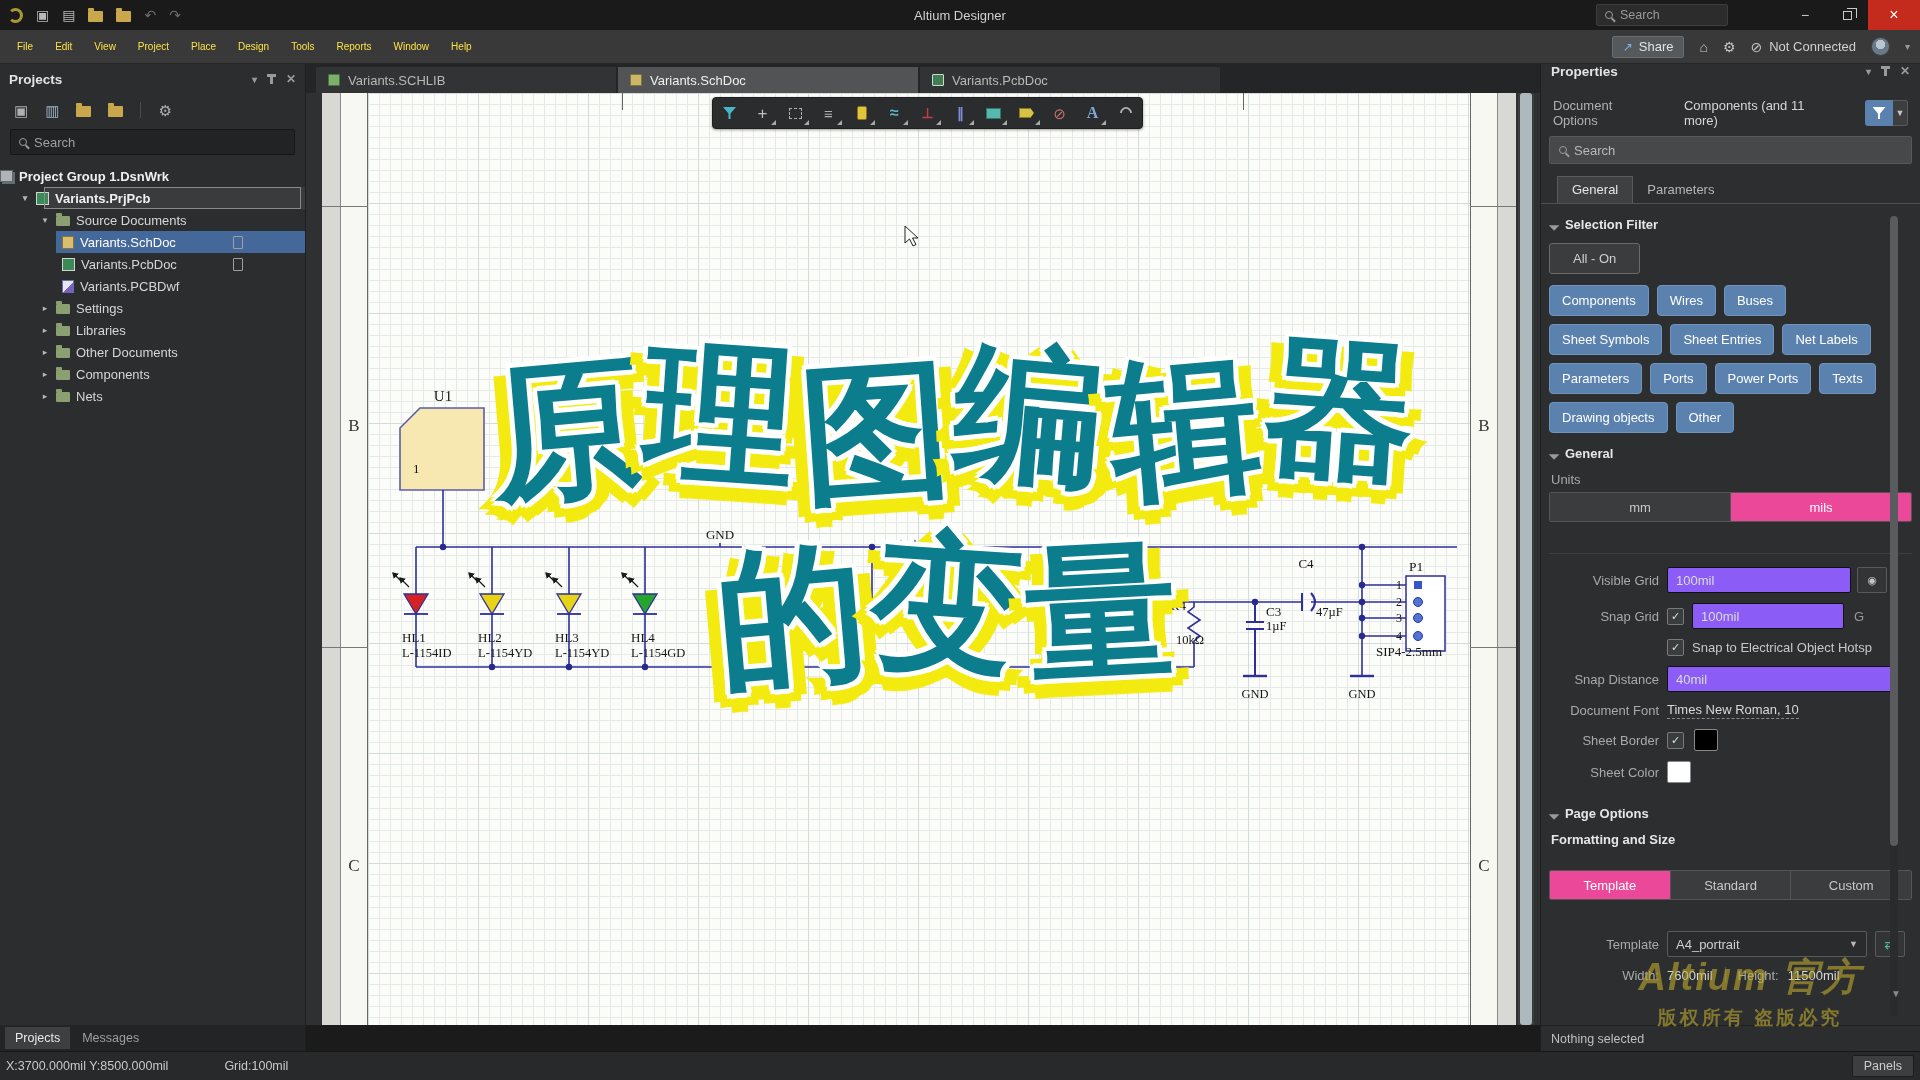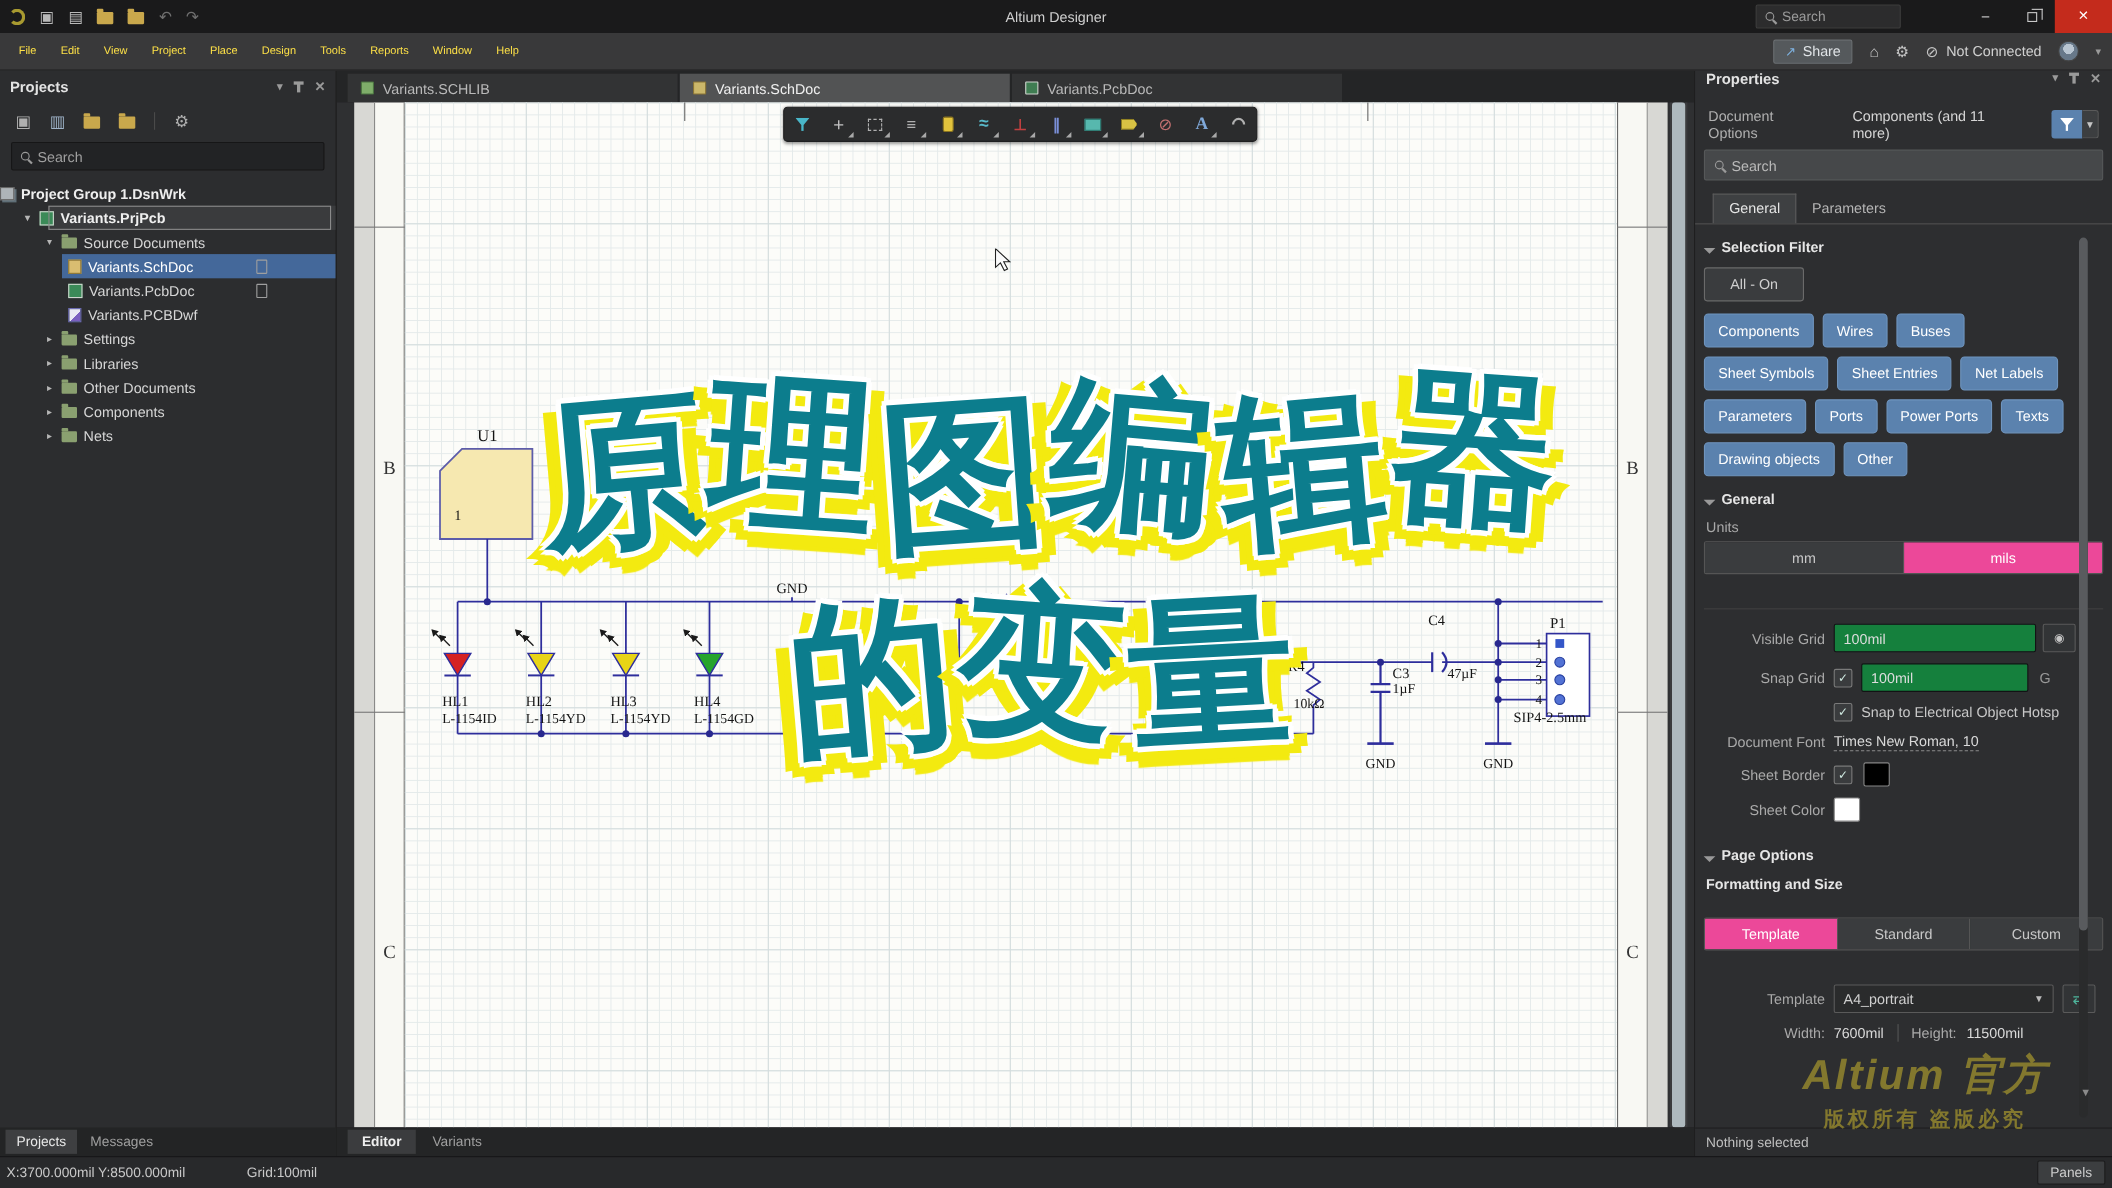--- a/index.html
+++ b/index.html
@@ -147,21 +147,21 @@
   .chips{padding:0 8px;display:flex;flex-wrap:wrap;gap:8px;width:360px}
   .chip{background:#5b82ae;color:#fff;font-size:13px;padding:7px 12px;border-radius:4px;border:1px solid #6f94bd}
   .glabel{padding-left:10px;color:#a9a9a9;font-size:13px;margin:2px 0 5px}
   .useg{margin:0 8px 31px;display:flex;height:30px;border:1px solid #555;border-radius:2px;overflow:hidden;font-size:13px}
   .useg>div{flex:1;display:flex;align-items:center;justify-content:center;background:#3a3c3e;color:#c8c8c8;border-right:1px solid #555}
   .useg>div:last-child{border-right:none}
   .useg>div.on{background:#ec4899;color:#fff}
   .hr{height:1px;background:#404041;margin:2px 8px 13px}
   .frow{display:flex;align-items:center;margin:0 8px 10px 0;font-size:13px}
   .flabel{width:118px;text-align:right;color:#a9a9a9;margin-right:8px;flex:none;white-space:nowrap}
-  .finput{height:26px;background:#15803d;border:1px solid #121214;border-radius:2px;color:#dcdcdc;display:flex;align-items:center;padding:0 8px}
+  .finput{height:26px;background:#8b5cf6;border:1px solid #121214;border-radius:2px;color:#dcdcdc;display:flex;align-items:center;padding:0 8px}
   .cb{width:17px;height:17px;background:#3a3c3e;border:1px solid #7a7a7a;border-radius:2px;color:#cfe9e1;font-size:11px;display:flex;align-items:center;justify-content:center;flex:none}
   .ebtn{width:30px;height:26px;background:#323436;border:1px solid #5a5a5a;border-radius:2px;margin-left:6px;display:flex;align-items:center;justify-content:center;color:#c5c5c5;font-size:11px}
   .gsuf{margin-left:10px;color:#999}
   .fontlink{color:#d9d9d9;border-bottom:1px dashed #8a8a8a;padding-bottom:1px}
   .sw{width:24px;height:22px;border:1px solid #888;border-radius:2px}
   .fmt-title{padding-left:10px;font-weight:bold;font-size:13px;color:#e6e6e6;margin:2px 0 23px}
   .fselect{width:200px;height:26px;background:#2a2b2c;border:1px solid #5a5a5a;border-radius:2px;color:#cfcfcf;display:flex;align-items:center;justify-content:space-between;padding:0 8px}
   .swapbtn{width:30px;height:26px;background:#323436;border:1px solid #5a5a5a;border-radius:2px;margin-left:8px;display:flex;align-items:center;justify-content:center;color:#4db39a;font-size:14px}
   .whval{color:#d9d9d9;margin-right:12px}
   .whsep{width:1px;height:16px;background:#555;margin-right:12px}
@@ -525,24 +525,20 @@
       <span class="och r2c">量</span>
     </div>
 
     <div class="cursor">
       <svg width="16" height="22" viewBox="0 0 16 22">
           <polygon points="1,0 1,17 5.5,13 9,20 12,18.5 8.5,12 14,12" fill="#fafafa" stroke="#222" stroke-width="1"></polygon>
         </svg>
     </div>
   </div>
 
-  <div class="e-strip">
-    <span class="etab active">Editor</span>
-    <span class="etab">Variants</span>
-  </div>
 </div>
 
 <div class="properties">
   <div class="pr-header">
     <span>Properties</span>
     <span class="hdr-ics">
       <span>▾</span>
       <span class="pinic"></span>
       <span class="xic">✕</span>
     </span>
@@ -608,20 +604,24 @@
     <span class="flabel">Snap Grid</span>
     <span class="cb">✓</span>
     <span class="finput" style="width:152px;margin-left:8px">100mil</span>
     <span class="gsuf">G</span>
   </div>
   <div class="frow" style="margin-left:126px">
     <span class="cb">✓</span>
     <span style="margin-left:8px;color:#c8c8c8;white-space:nowrap;overflow:hidden;width:214px">Snap to Electrical Object Hotsp</span>
   </div>
   <div class="frow">
+    <span class="flabel">Snap Distance</span>
+    <span class="finput" style="width:226px">40mil</span>
+  </div>
+  <div class="frow">
     <span class="flabel">Document Font</span>
     <span class="fontlink">Times New Roman, 10</span>
   </div>
   <div class="frow">
     <span class="flabel">Sheet Border</span>
     <span class="cb">✓</span>
     <span class="sw" style="background:#000;margin-left:10px"></span>
   </div>
   <div class="frow">
     <span class="flabel">Sheet Color</span>

